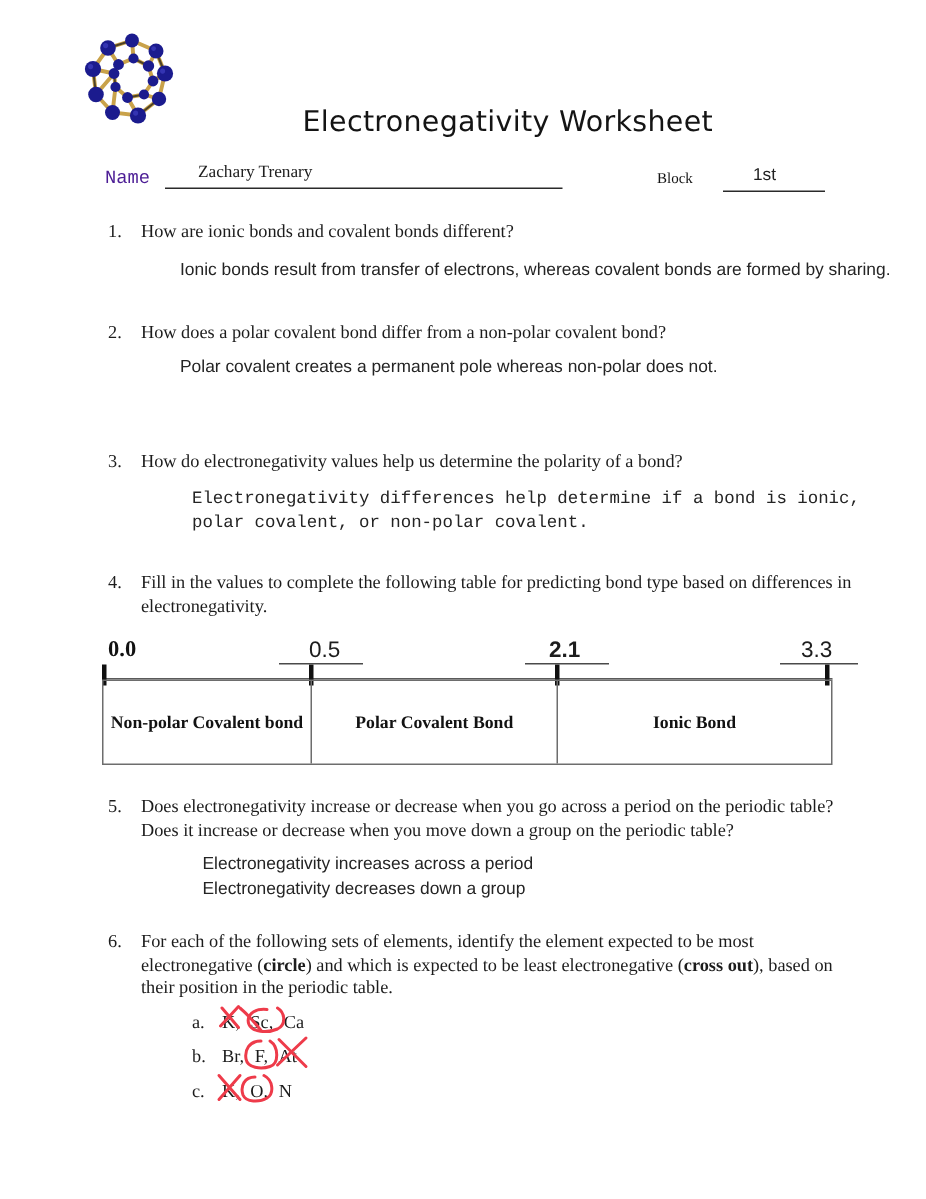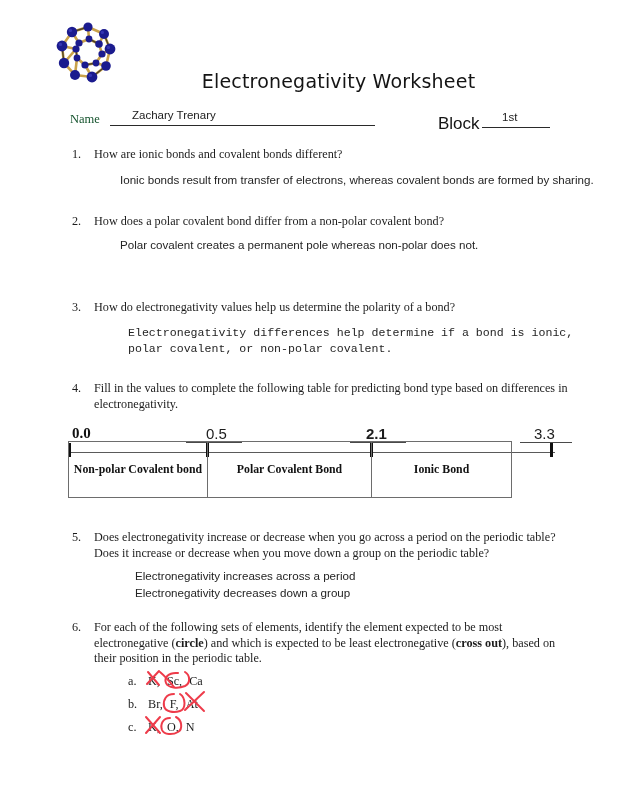--- a/index.html
+++ b/index.html
@@ -51,45 +51,45 @@
     position: absolute;
     left: 70px;
     top: 108px;
     width: 500px;
     height: 24px;
   }
   .lbl-name {
     position: absolute;
     left: 0;
     top: 4px;
-    font-family: Liberation Serif, serif;
+    font-family: Liberation Mono, monospace;
     font-size: 12.5px;
-    color: #14532d;
+    color: #4c1d95;
   }
   .name-line {
     position: absolute;
     left: 40px;
     top: 17px;
     width: 265px;
     border-bottom: 1.2px solid #2a2a2a;
   }
   .name-val {
     position: absolute;
     left: 62px;
     top: 1px;
-    font-family: Liberation Sans, sans-serif;
+    font-family: Liberation Serif, serif;
     font-size: 11.5px;
     color: #202020;
   }
   .lbl-block {
     position: absolute;
     left: 368px;
     top: 6px;
-    font-family: Liberation Sans, sans-serif;
-    font-size: 17px;
+    font-family: Liberation Serif, serif;
+    font-size: 10px;
     color: #141414;
   }
   .block-line {
     position: absolute;
     left: 412px;
     top: 19px;
     width: 68px;
     border-bottom: 1.2px solid #2a2a2a;
   }
   .block-val {
@@ -169,22 +169,22 @@
   }
   .blank-line {
     position: absolute;
     top: 17px;
     height: 0;
     border-bottom: 1px solid #4a4a4a;
   }
   .tbl {
     position: absolute;
     left: 0;
-    top: 16px;
-    width: 444px;
+    top: 28px;
+    width: 487px;
     height: 57px;
     border: 1px solid #6d6d6d;
     box-sizing: border-box;
     display: flex;
   }
   .cell {
     display: flex;
     align-items: center;
     justify-content: center;
     text-align: center;

